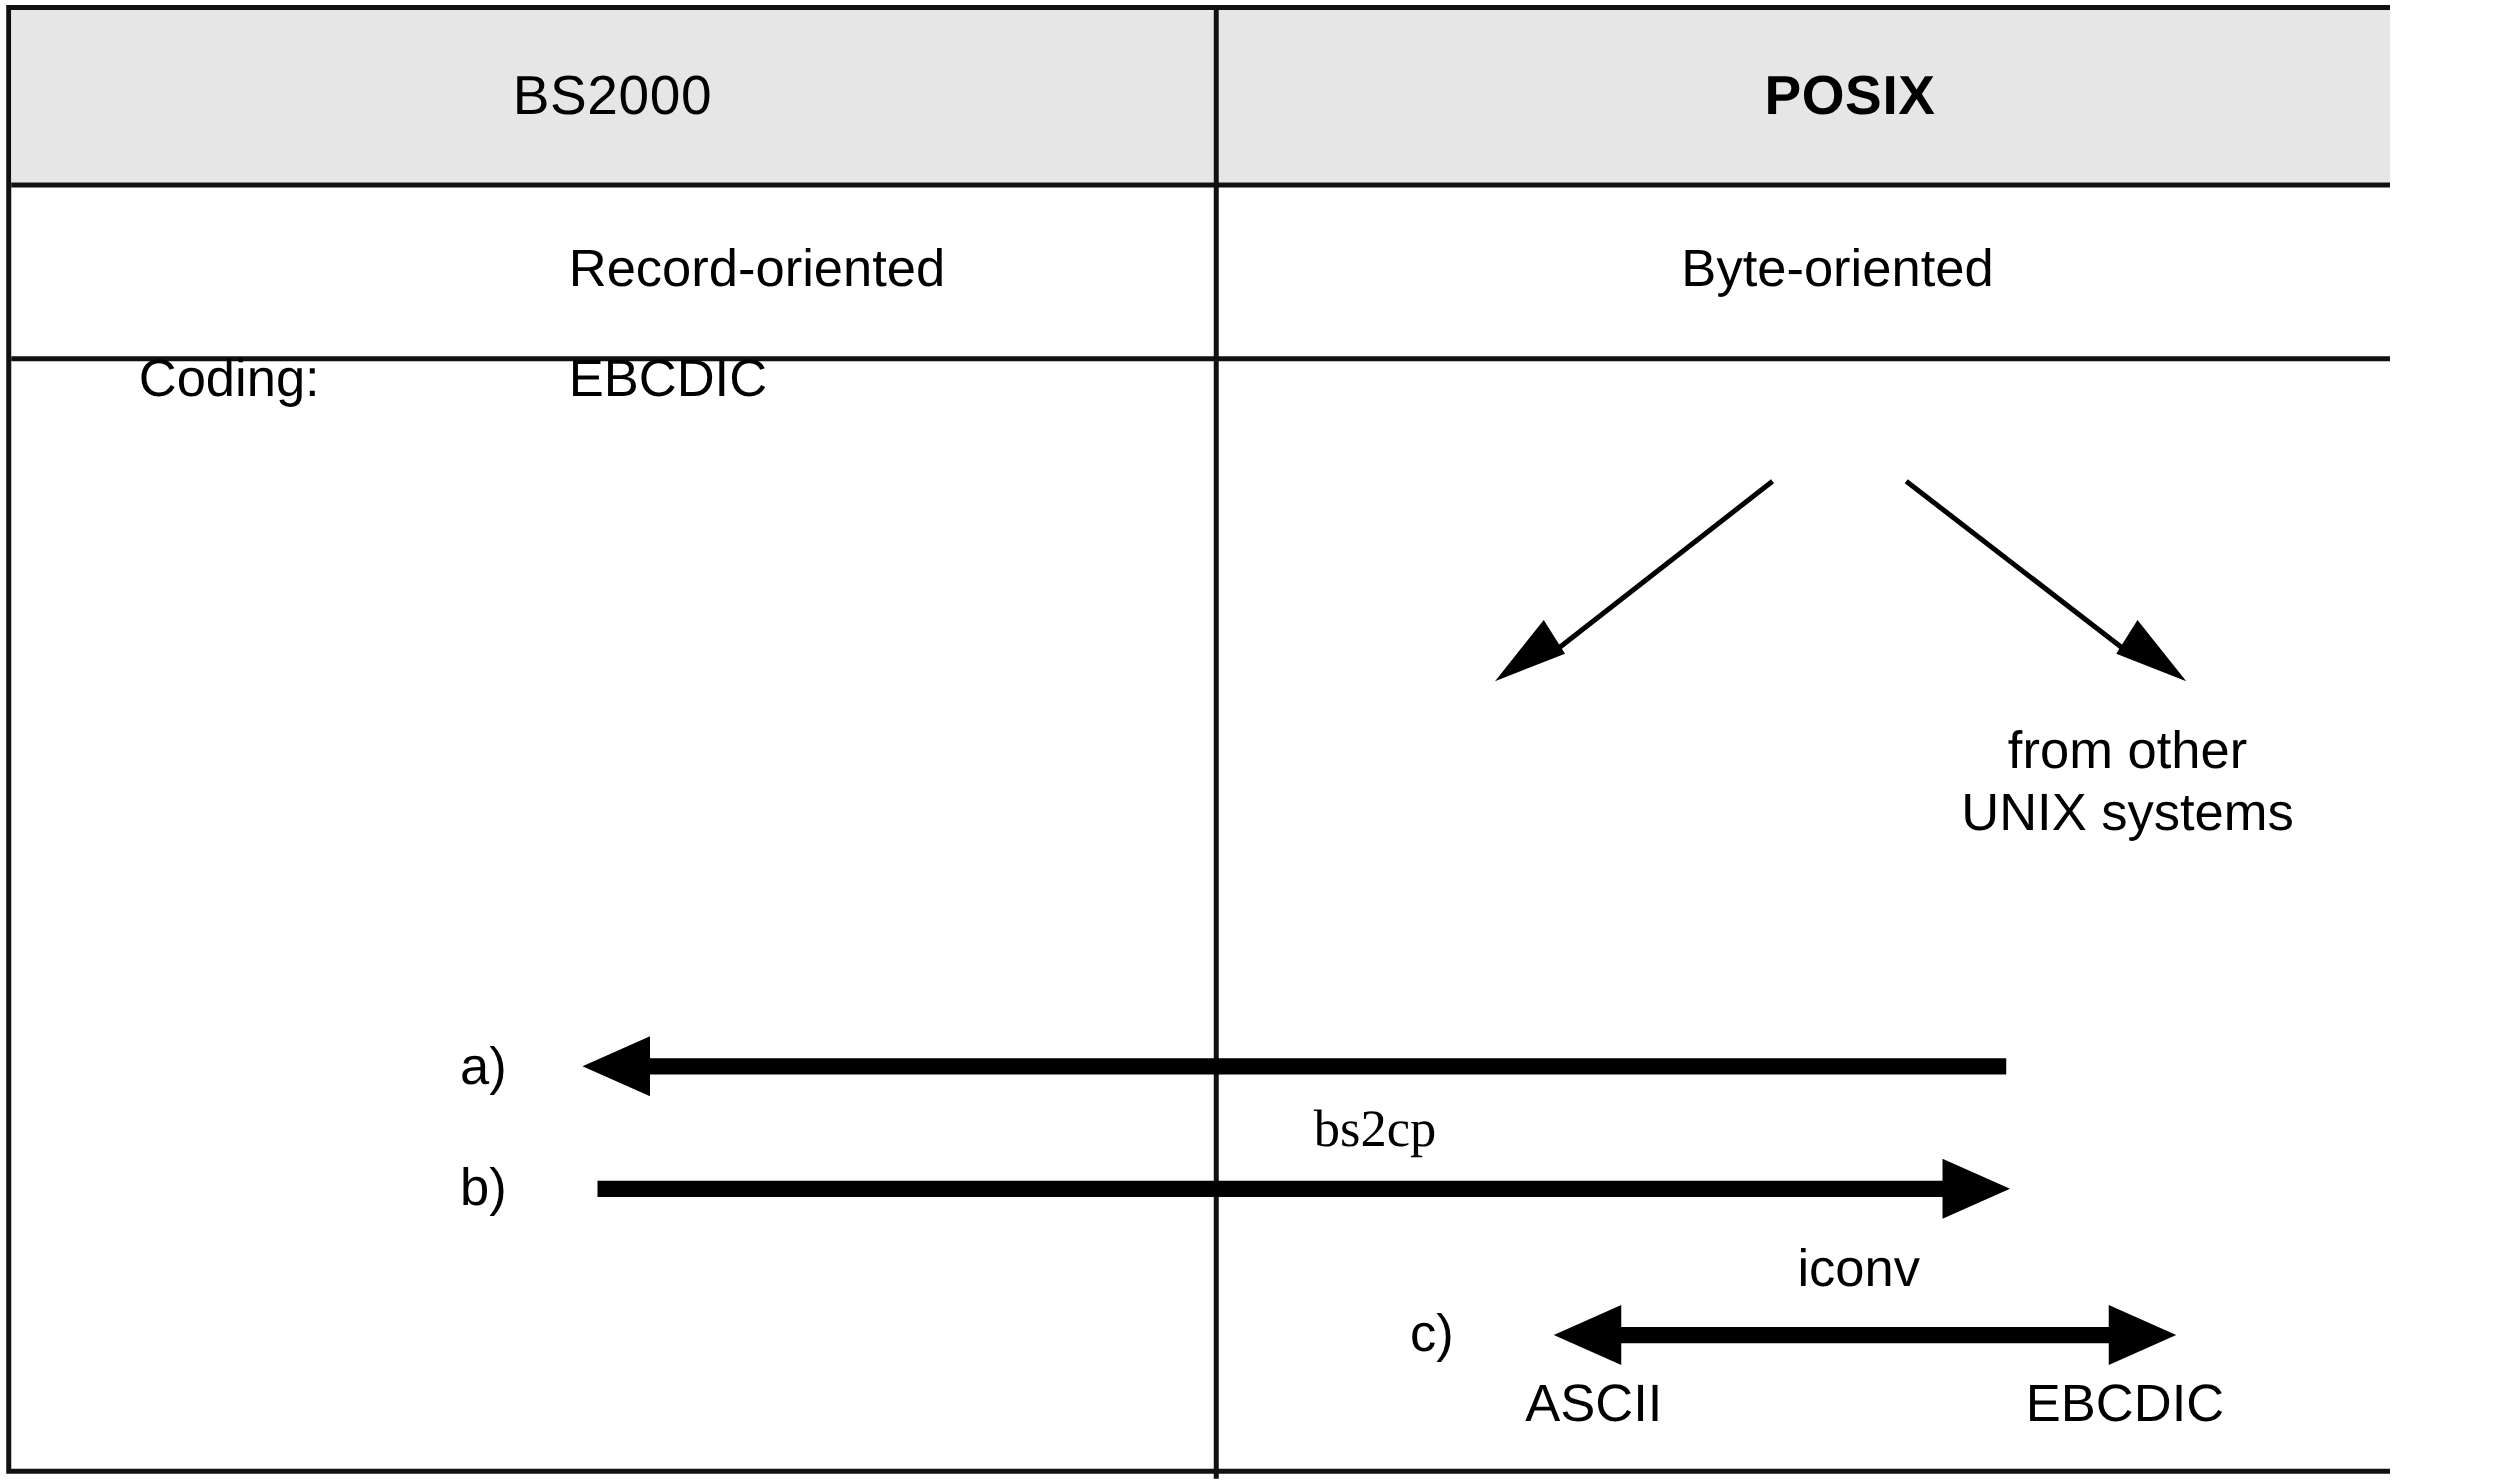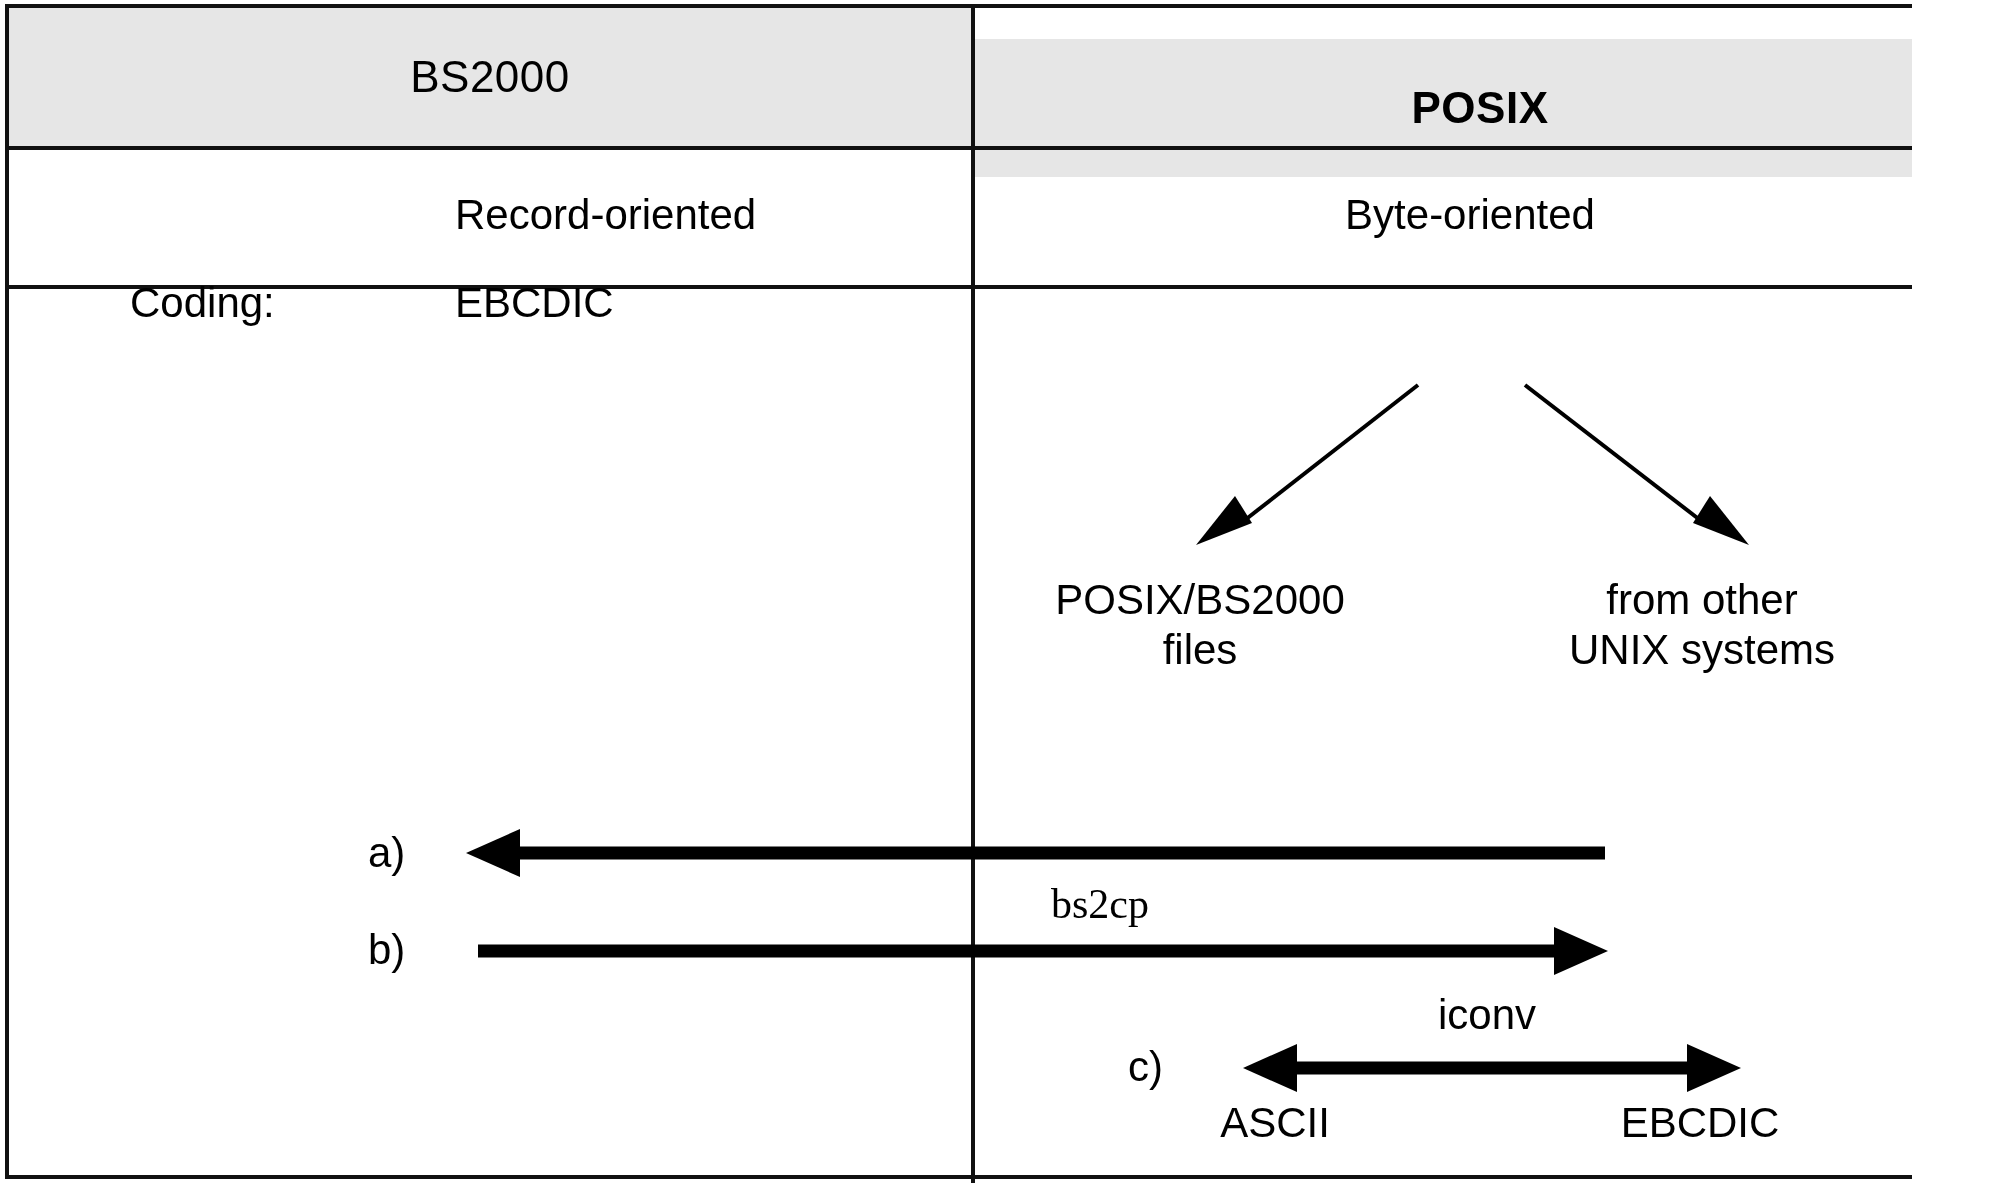--- a/index.html
+++ b/index.html
@@ -51,21 +51,21 @@
   .header-cell {
     position: absolute;
     top: 0px;
     height: 138px;
     background: #e6e6e6;
     display: flex;
     align-items: center;
     justify-content: center;
   }
   .header-cell.left  { left: 0px;   width: 962px; }
-  .header-cell.right { left: 966px; width: 1010px; margin-top: 31px; }
+  .header-cell.right { left: 966px; width: 1010px; }
 
   .header-title {
     font-size: 44px;
     letter-spacing: 0.5px;
   }
   .header-title.bold { font-weight: bold; }
 
   
   .txt {
     position: absolute;
@@ -103,27 +103,23 @@
     </div>
 
     <div class="row-sep r1"></div>
     <div class="row-sep r2"></div>
     <div class="col-divider"></div>
   </div>
 
   <span class="txt" style="left:455px; top:190px;">Record-oriented</span>
   <span class="txt ctr" style="left:1470px; top:190px;">Byte-oriented</span>
 
-  <span class="txt" style="left:130px; top:278px;">Coding:</span>
+  <span class="txt" style="left:111px; top:278px;">Coding:</span>
   <span class="txt" style="left:455px; top:278px;">EBCDIC</span>
 
-  <div class="txt ctr" style="left:1200px; top:575px; text-align:center;">
-    <div>POSIX/BS2000</div>
-    <div>files</div>
-  </div>
 
   <div class="txt ctr" style="left:1702px; top:575px; text-align:center;">
     <div>from other</div>
     <div>UNIX systems</div>
   </div>
 
   <span class="txt" style="left:368px; top:828px;">a)</span>
   <span class="txt" style="left:368px; top:925px;">b)</span>
   <span class="txt" style="left:1128px; top:1042px;">c)</span>
 

